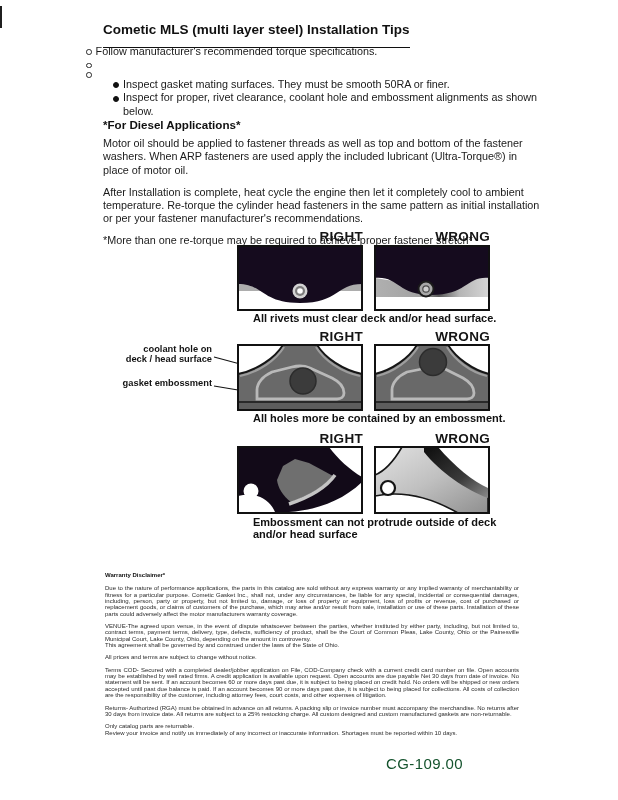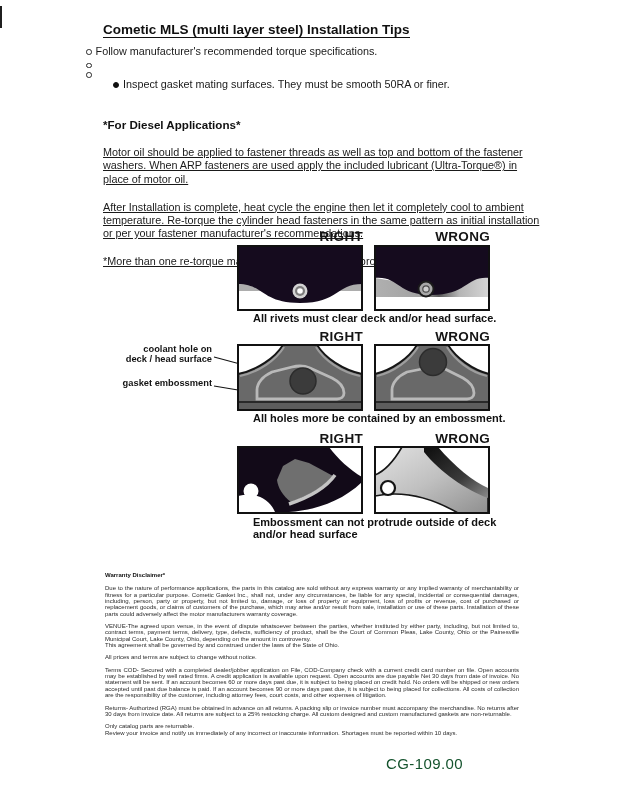--- a/index.html
+++ b/index.html
@@ -9,29 +9,29 @@
     background:#ffffff;
     font-family:"Liberation Sans","DejaVu Sans",sans-serif;
     color:#1a1a1a;
     overflow:hidden;
   }
   .edge-mark{position:absolute;left:0;top:6px;width:2px;height:22px;background:#1f1f1f;}
   .doc-title{
     position:absolute;left:103px;top:22px;
     font-size:13.5px;font-weight:bold;color:#101010;
   }
-  .doc-title span{display:inline-block;border-bottom:1.6px solid #101010;padding-bottom:0;text-align:center;}
+  .doc-title span{display:inline-block;border-bottom:1.6px solid #101010;padding-bottom:10px;text-align:center;}
   .bullet-list{position:absolute;left:86px;top:45px;width:470px;font-size:10.8px;line-height:13.4px;}
   .b-item{display:flex;align-items:flex-start;margin-bottom:0;}
   .b-marker{flex:0 0 auto;width:3.6px;height:3.6px;border:1px solid #2a2a2a;border-radius:50%;margin:4.2px 4px 0 0;background:transparent;}
   .b-sub{margin-left:27px;}
   .b-marker.filled{background:#111;border-color:#111;width:4px;height:4px;}
   .diesel{position:absolute;left:103px;top:118px;width:442px;font-size:10.8px;line-height:13.2px;}
   .diesel-h{font-weight:bold;font-size:11.6px;color:#101010;}
-  .diesel p{margin:15px 0 9px 0;text-decoration:underline;}
+  .diesel p{margin:6px 0 9px 0;}
   .diag-label{
     position:absolute;font-size:13.5px;font-weight:700;color:#141414;
     text-align:right;letter-spacing:0.3px;
   }
   .diag-img{position:absolute;display:block;}
   .diag-caption{
     position:absolute;left:237px;font-size:11px;font-weight:bold;color:#111;
     line-height:11.5px;white-space:nowrap;margin-left:16px;
   }
   .annot{
@@ -68,20 +68,24 @@
     </div>
     <div class="b-item">
       <span class="b-marker"></span>
     </div>
     <div class="b-item">
       <span class="b-marker"></span>
     </div>
     <div class="b-item b-sub">
       <span class="b-marker filled"></span>
       <span>Inspect gasket mating surfaces.  They must be smooth 50RA or finer.</span>
+    </div>
+    <div class="b-item b-sub">
+      <span class="b-marker filled"></span>
+      <span>Inspect for proper, rivet clearance, coolant hole and embossment alignments as shown below.</span>
     </div>
   </div>
 
   <div class="diesel">
     <div class="diesel-h">*For Diesel Applications*</div>
     <p>Motor oil should be applied to fastener threads as well as top and bottom of the fastener washers. When ARP fasteners are used apply the included lubricant (Ultra-Torque®) in place of motor oil.</p>
     <p>After Installation is complete, heat cycle the engine then let it completely cool to ambient temperature. Re-torque the cylinder head fasteners in the same pattern as initial installation or per your fastener manufacturer's recommendations.</p>
     <p>*More than one re-torque may be required to achieve proper fastener stretch*</p>
   </div>
 

